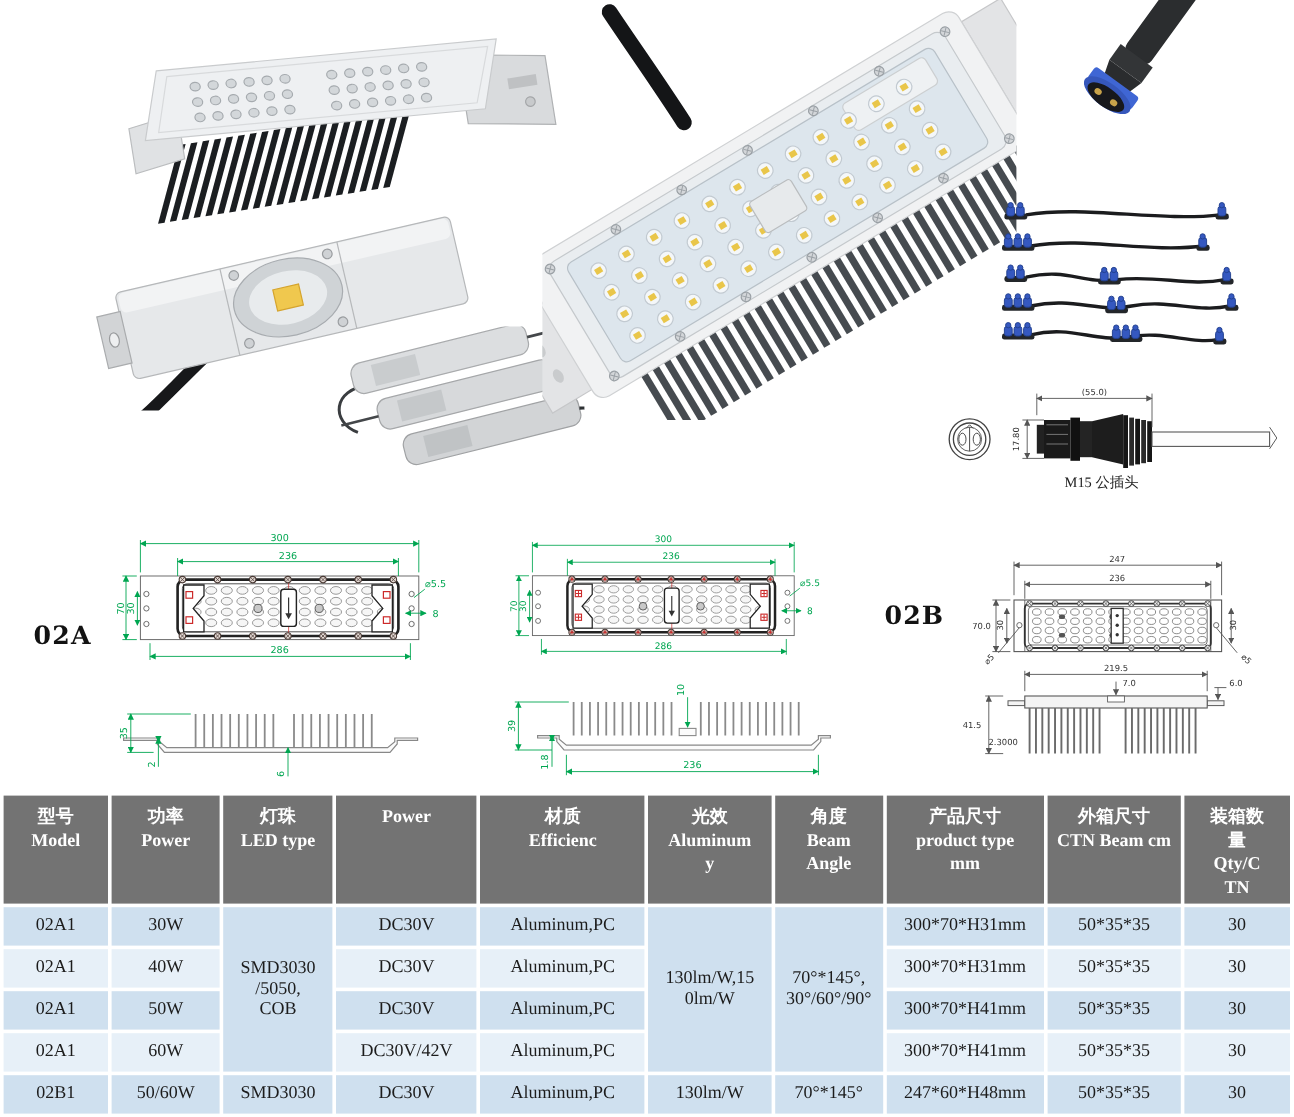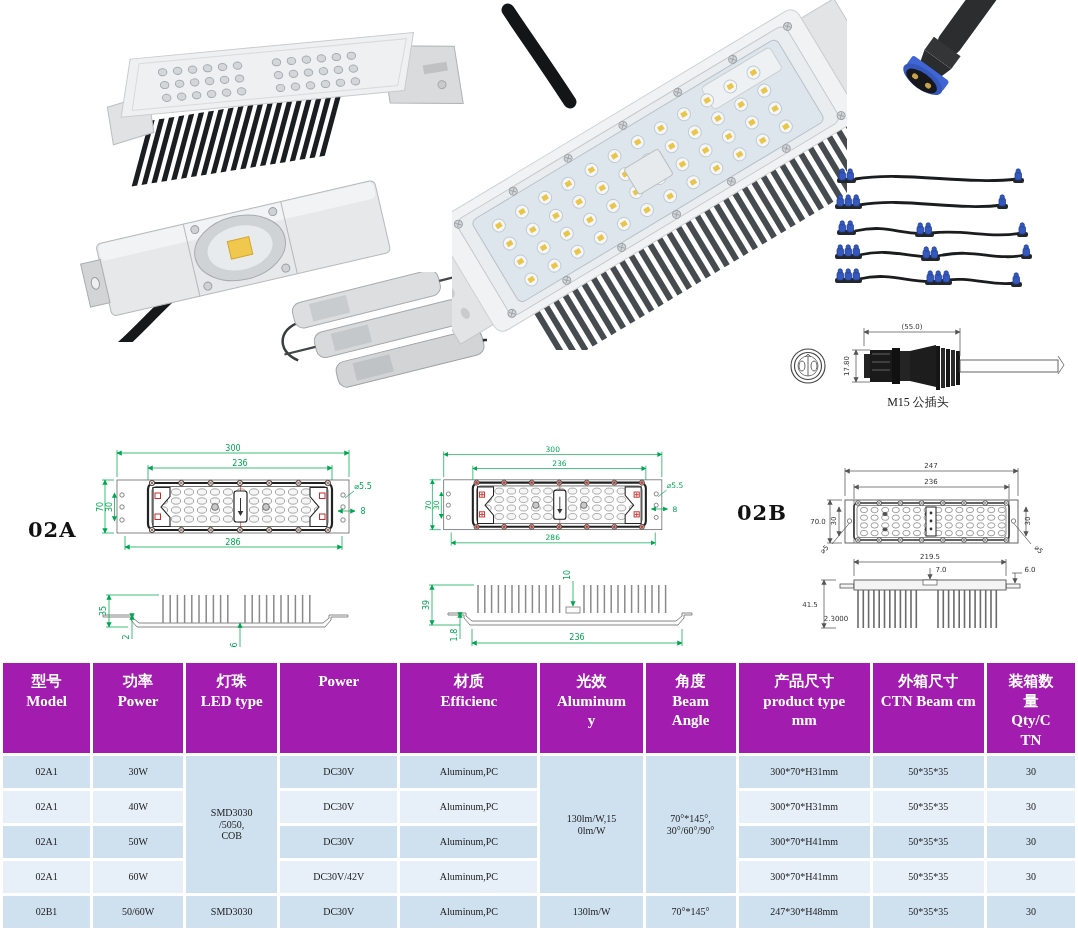--- a/index.html
+++ b/index.html
@@ -5,23 +5,23 @@
 *{margin:0;padding:0;box-sizing:border-box}
 body{background:#fff}
 .page{position:relative;width:1078px;height:931px;background:#fff;overflow:hidden;
   font-family:"Liberation Serif","DejaVu Serif",serif}
 .abs{position:absolute}
 .dlabel{position:absolute;font-weight:bold;font-size:21px;color:#121212;letter-spacing:1px;
   font-family:"DejaVu Serif","Liberation Serif",serif}
 
 .tblwrap{position:absolute;left:0;top:660px;width:1078px}
 table{border-collapse:separate;border-spacing:3px;width:1078px;table-layout:fixed}
-th{background:#a21caf;color:#fff;font-weight:bold;font-size:15px;vertical-align:top;
+th{background:#737373;color:#fff;font-weight:bold;font-size:15px;vertical-align:top;
   padding-top:9px;line-height:1.3;height:90px}
-td{font-size:10px;color:#1c1c1c;vertical-align:middle;height:32px;line-height:1.15}
+td{font-size:15px;color:#1c1c1c;vertical-align:middle;height:32px;line-height:1.15}
 th,td{white-space:pre-line;text-align:center}
 tr.odd>td{background:#CFE0EF}
 tr.even>td{background:#E7F0F8}
 td.merged{background:#D3E4F2}
 
 .hole{fill:#fff;stroke:#666;stroke-width:0.8}
 .lens ellipse{fill:#f6f6f6;stroke:#858585;stroke-width:0.7}
 .lensB ellipse{fill:#fff;stroke:#777;stroke-width:0.7}
 .lensfill ellipse{fill:#555;stroke:none}
 .screw circle{fill:#e3d9d4;stroke:#4a3a35;stroke-width:0.9}
@@ -1142,20 +1142,20 @@
           <td>30</td>
         </tr>
         <tr class="odd">
           <td>02B1</td>
           <td>50/60W</td>
           <td>SMD3030</td>
           <td>DC30V</td>
           <td>Aluminum,PC</td>
           <td>130lm/W</td>
           <td>70°*145°</td>
-          <td>247*30*H48mm</td>
+          <td>247*60*H48mm</td>
           <td>50*35*35</td>
           <td>30</td>
         </tr>
       </tbody>
     </table>
   </div>
 </div>
 
 </body></html>

